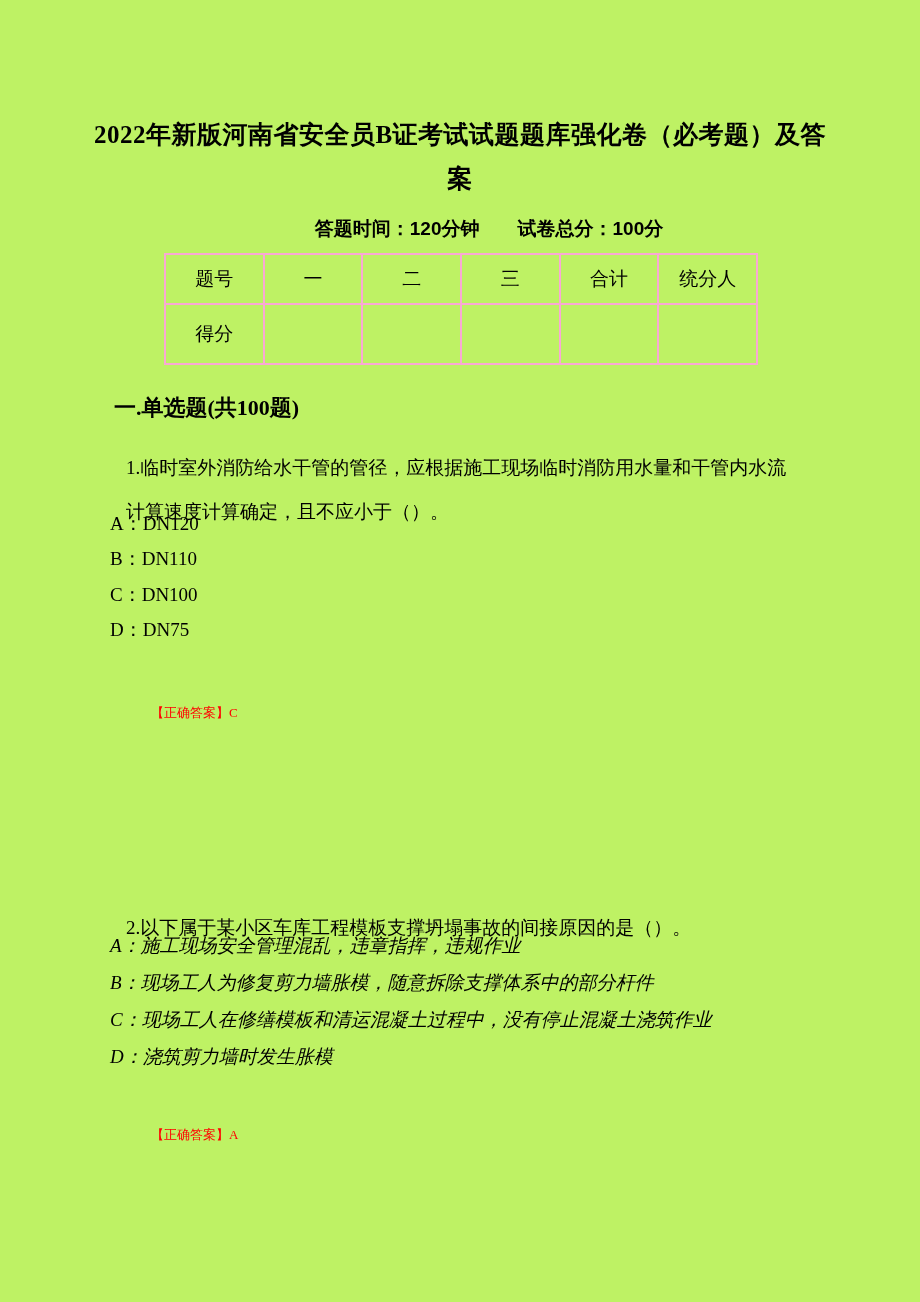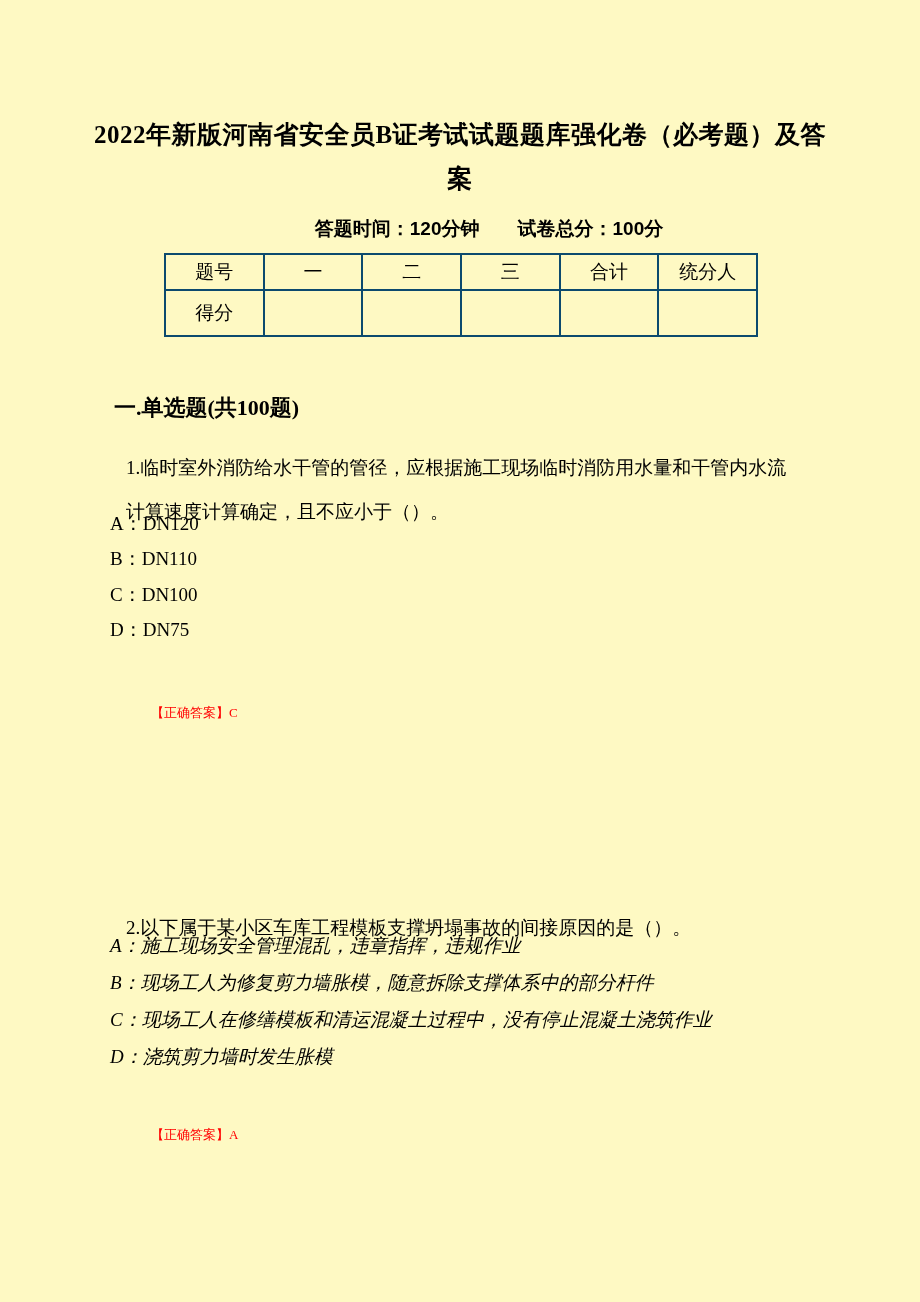--- a/index.html
+++ b/index.html
@@ -1,20 +1,20 @@
 <!DOCTYPE html>
 <html><head>
 <meta charset="utf-8">
 <style>
   html, body { margin: 0; padding: 0; background: #ffffff; }
   .page {
     position: relative;
     width: 920px;
     height: 1302px;
-    background: #fef9c3;
+    background: #bef264;
     color: #000000;
     overflow: hidden;
     font-family: "Liberation Serif", "DejaVu Serif", serif;
   }
 
   
   .doc-title {
     position: absolute;
     top: 113px;
     left: 85px;
@@ -48,24 +48,24 @@
     position: absolute;
     top: 253px;
     left: 164px;
     width: 594px;
     border-collapse: collapse;
     table-layout: fixed;
     font-family: "Liberation Sans", "DejaVu Sans", sans-serif;
     font-size: 19px;
   }
   .score-table td {
-    border: 2px solid #0c4a6e;
+    border: 2px solid #f9a8d4;
     text-align: center;
     vertical-align: middle;
-    padding: 0;
+    padding: 7px;
   }
   .score-table .header-row td { height: 34px; }
   .score-table .score-row td { height: 44px; }
 
   
   .section-heading {
     position: absolute;
     top: 393px;
     left: 114px;
     margin: 0;

